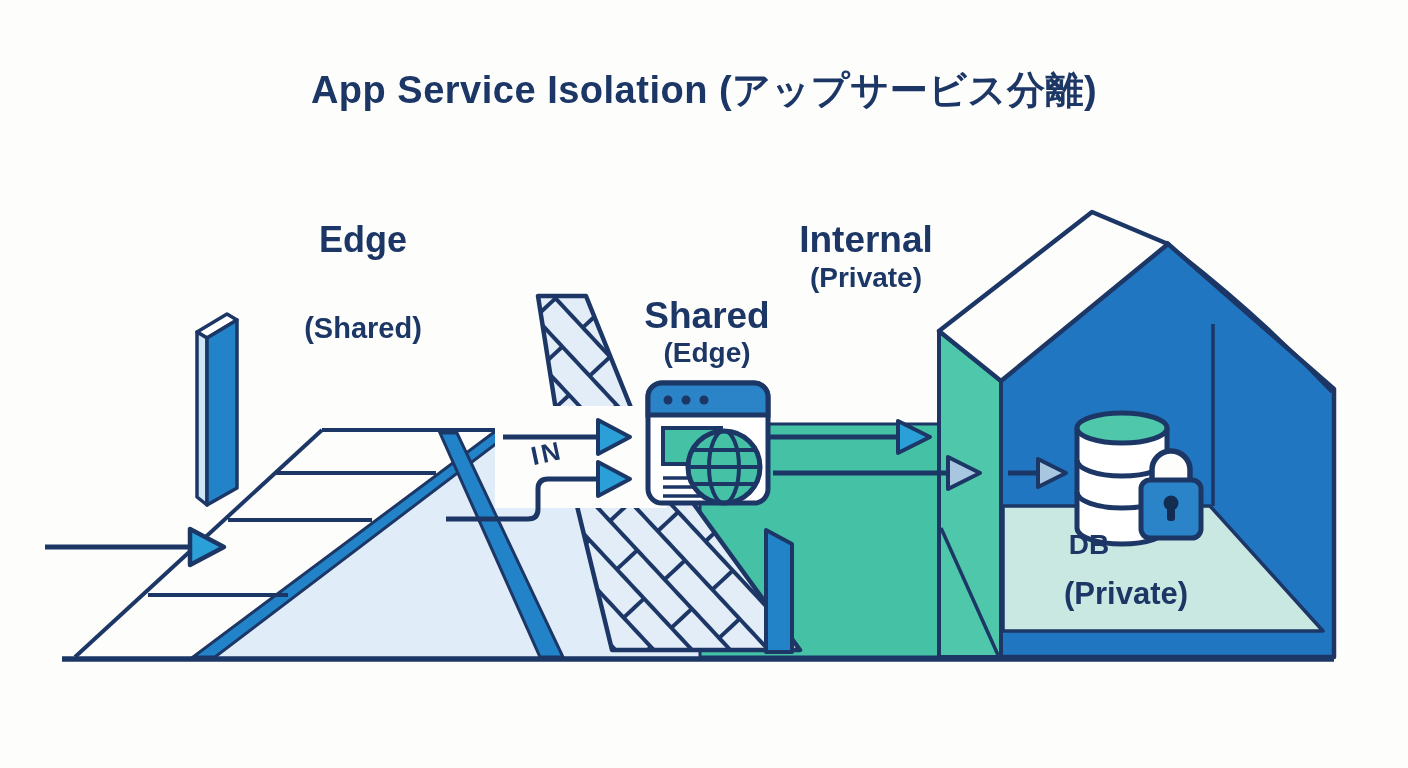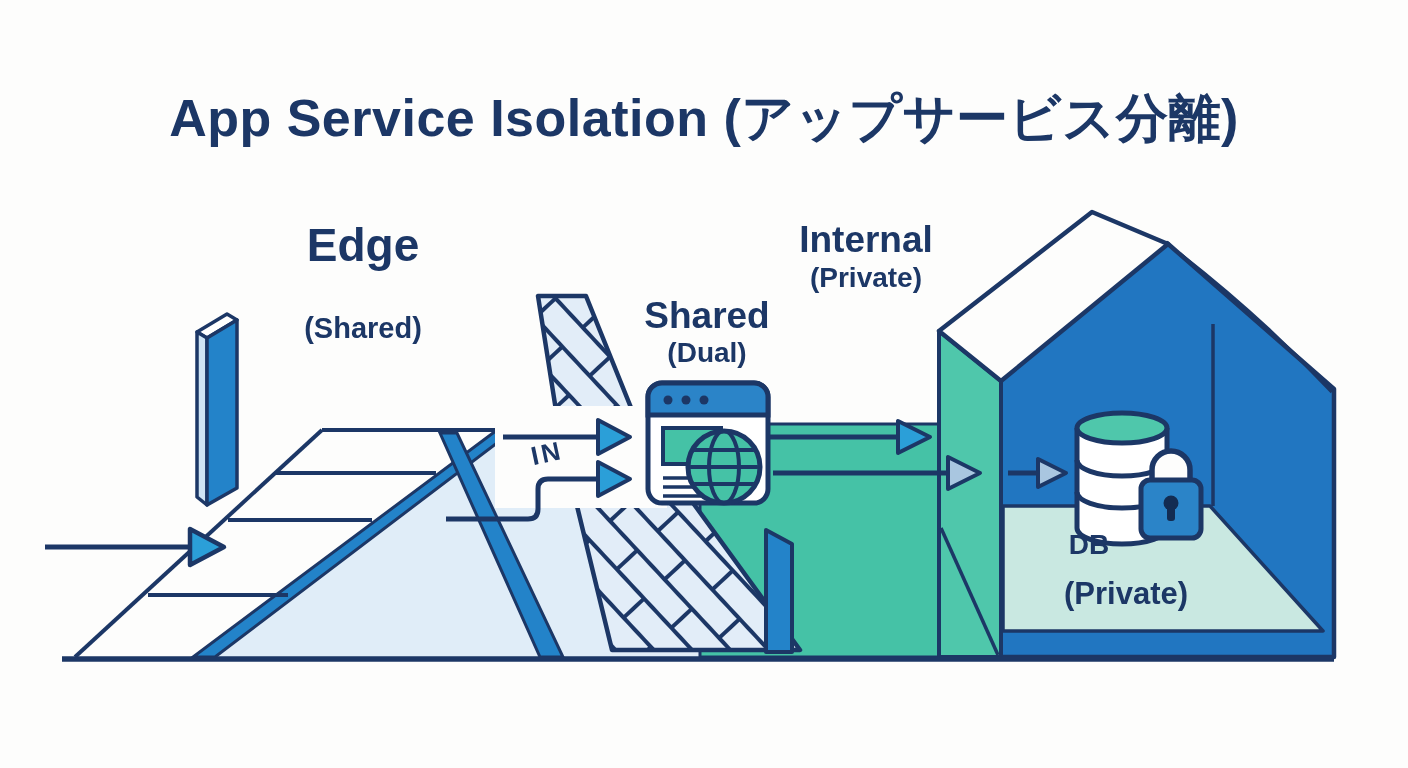--- a/index.html
+++ b/index.html
@@ -1,22 +1,22 @@
 <!DOCTYPE html>
 <html><head>
 <meta charset="utf-8">
 <style>
   html,body{margin:0;padding:0;background:#fdfdfc;}
   #stage{position:relative;width:1408px;height:768px;background:#fdfdfc;overflow:hidden;
          font-family:"Liberation Sans",sans-serif;}
   #scene{position:absolute;left:0;top:0;}
   .lbl{position:absolute;transform:translateX(-50%);color:#1c3766;font-weight:700;
        white-space:nowrap;text-align:center;line-height:1;}
-  .title{left:704px;top:92px;font-size:52px;letter-spacing:.5px;}
-  .edge-name{left:363px;top:222px;font-size:46px;}
+  .title{left:704px;top:71px;font-size:38px;letter-spacing:.5px;}
+  .edge-name{left:363px;top:222px;font-size:36px;}
   .edge-qual{left:363px;top:266px;font-size:29px;margin-top:48px;}
   .front-name{left:707px;top:297px;font-size:37px;}
   .front-qual{left:707px;top:339px;font-size:28px;}
   .internal-name{left:866px;top:221px;font-size:37px;text-align:right;}
   .internal-qual{left:866px;top:264px;font-size:28px;}
   .db-name{left:1089px;top:531px;font-size:28px;text-align:right;}
   .db-qual{left:1126px;top:578px;font-size:31px;}
   .in-lbl{left:547px;top:440px;font-size:26px;letter-spacing:3px;
           transform:translateX(-50%) rotate(-12deg);}
 </style>
@@ -143,21 +143,21 @@
 
   <line x1="62" y1="659" x2="1334" y2="659" stroke="#1c3766" stroke-width="5.5"></line>
 </svg>
 
 <div class="lbl title">App Service Isolation (アップサービス分離)</div>
 
 <div class="lbl edge-name">Edge</div>
 <div class="lbl edge-qual">(Shared)</div>
 
 <div class="lbl front-name">Shared</div>
-<div class="lbl front-qual">(Dual)</div>
+<div class="lbl front-qual">(Edge)</div>
 
 <div class="lbl internal-name">Internal</div>
 <div class="lbl internal-qual">(Private)</div>
 
 <div class="lbl db-name">DB</div>
 <div class="lbl db-qual">(Private)</div>
 
 <div class="lbl in-lbl">IN</div>
 
 </div>

